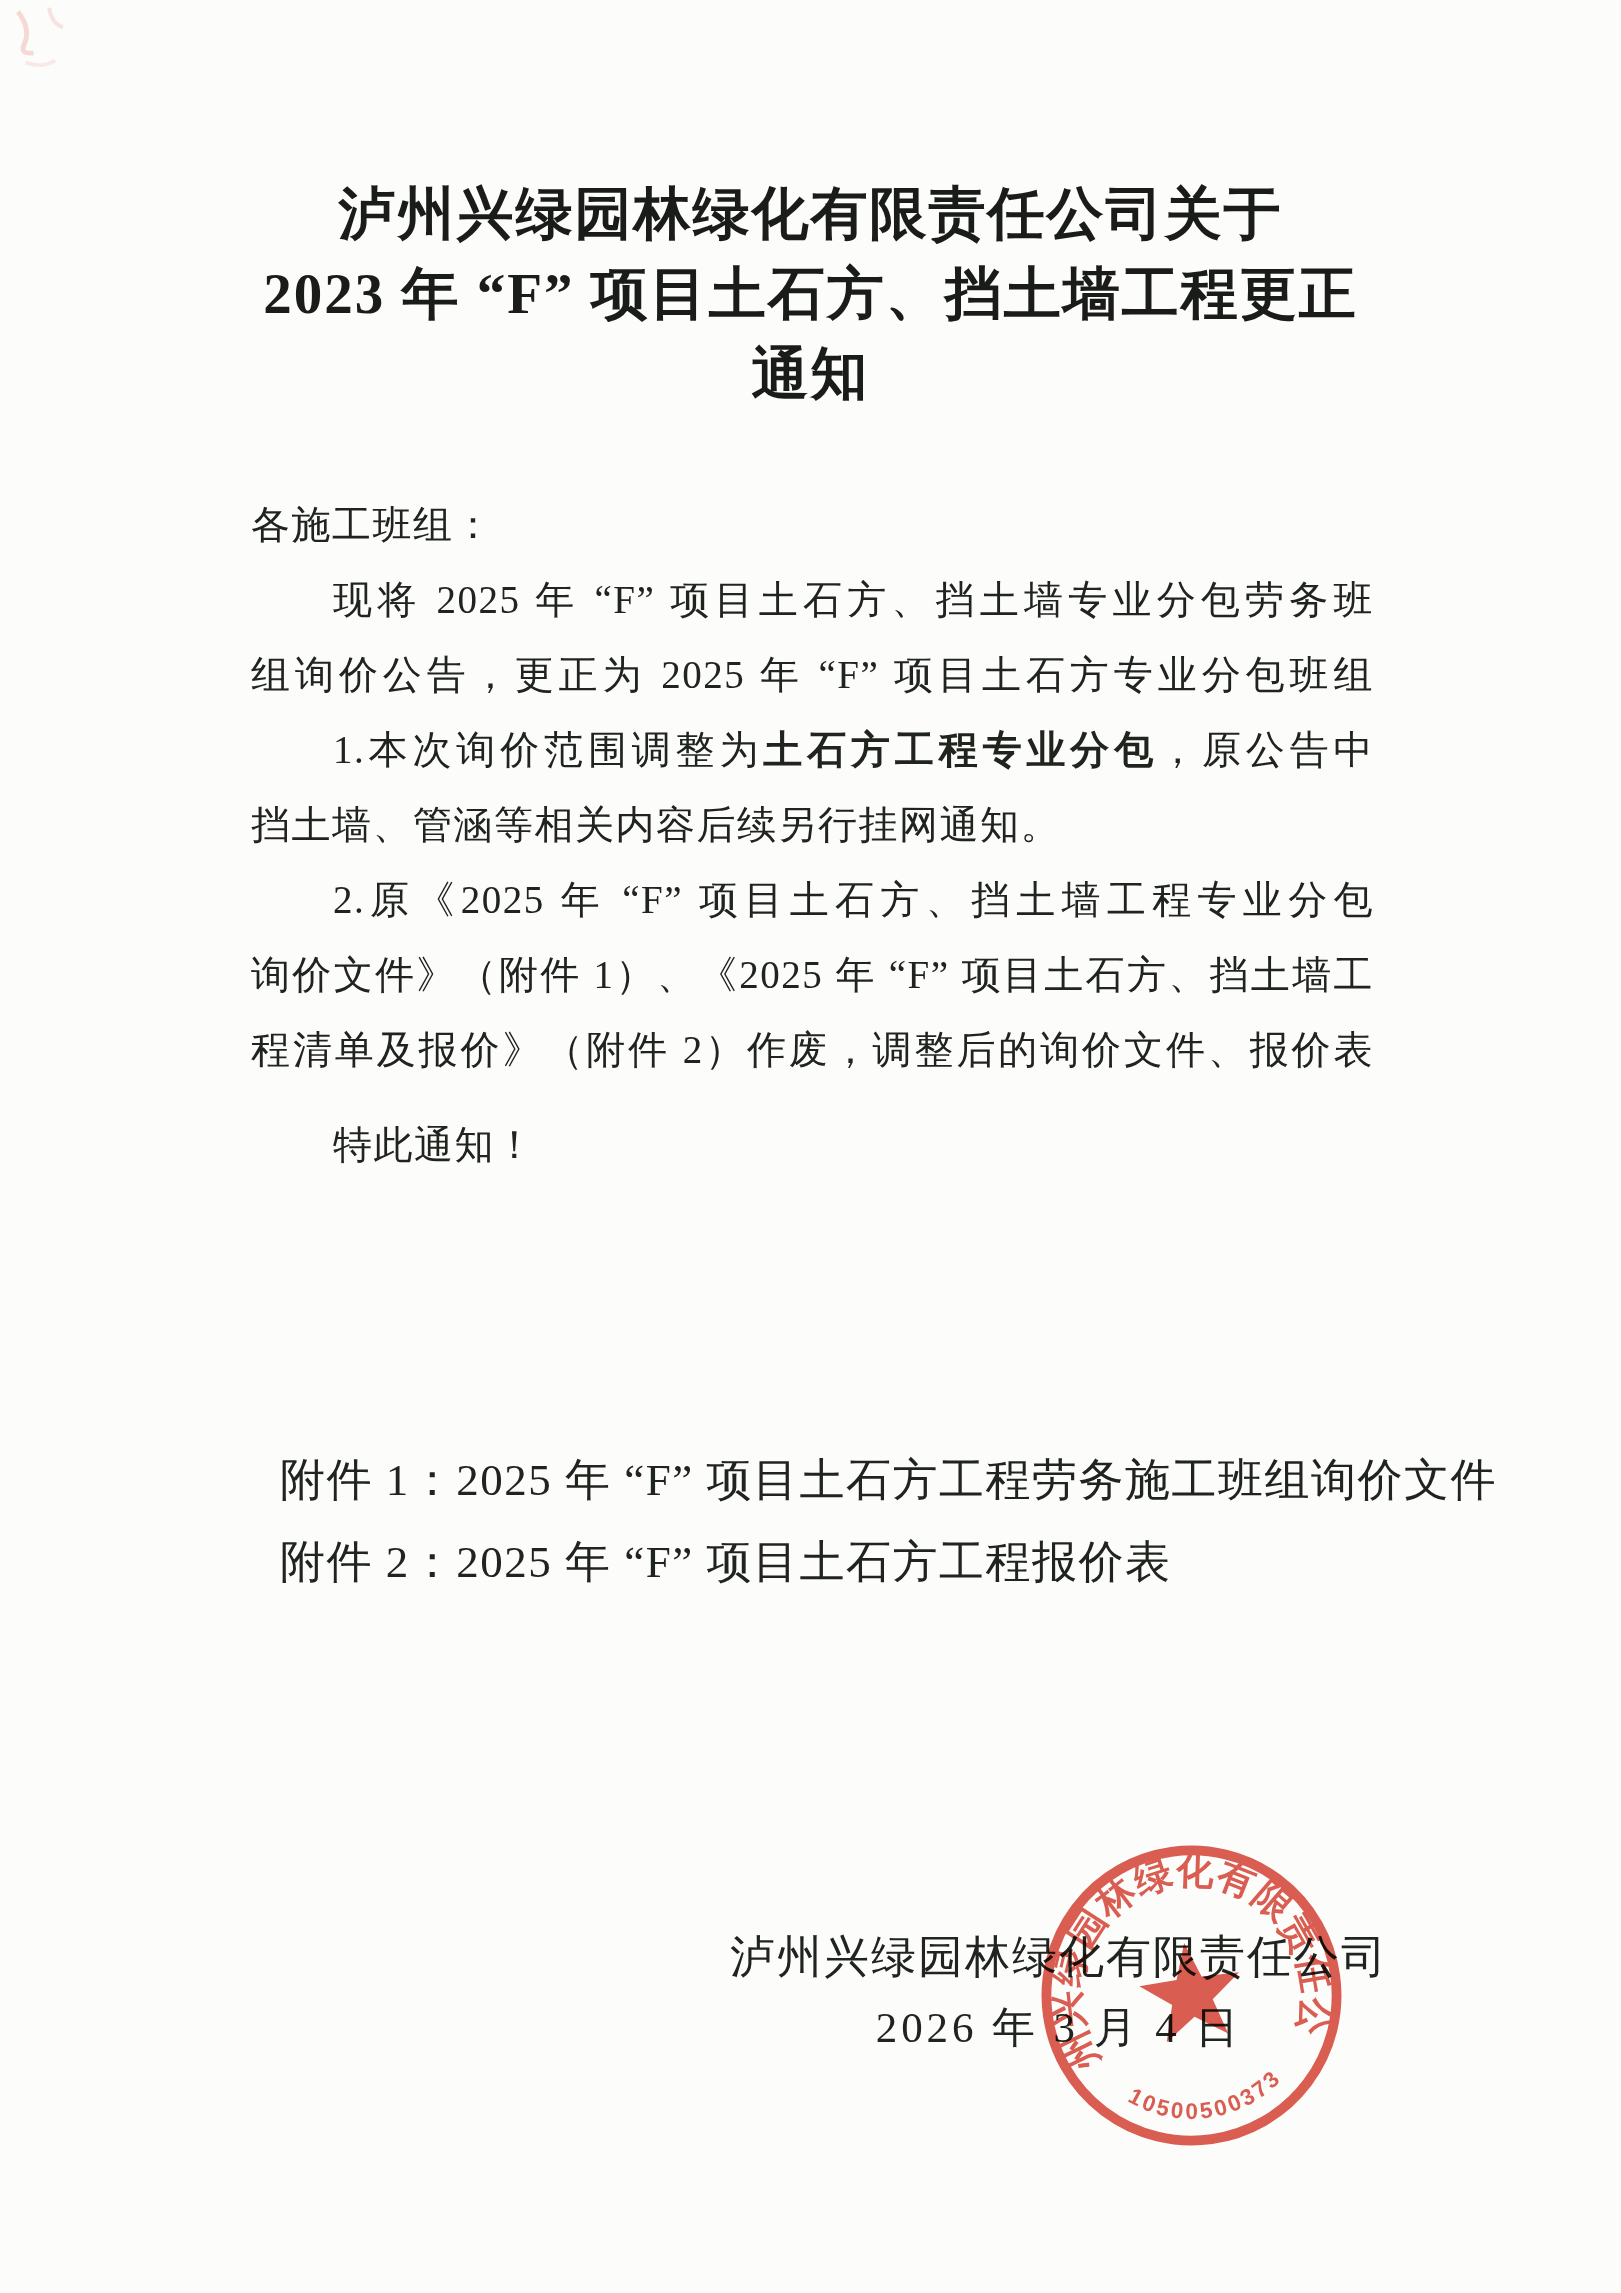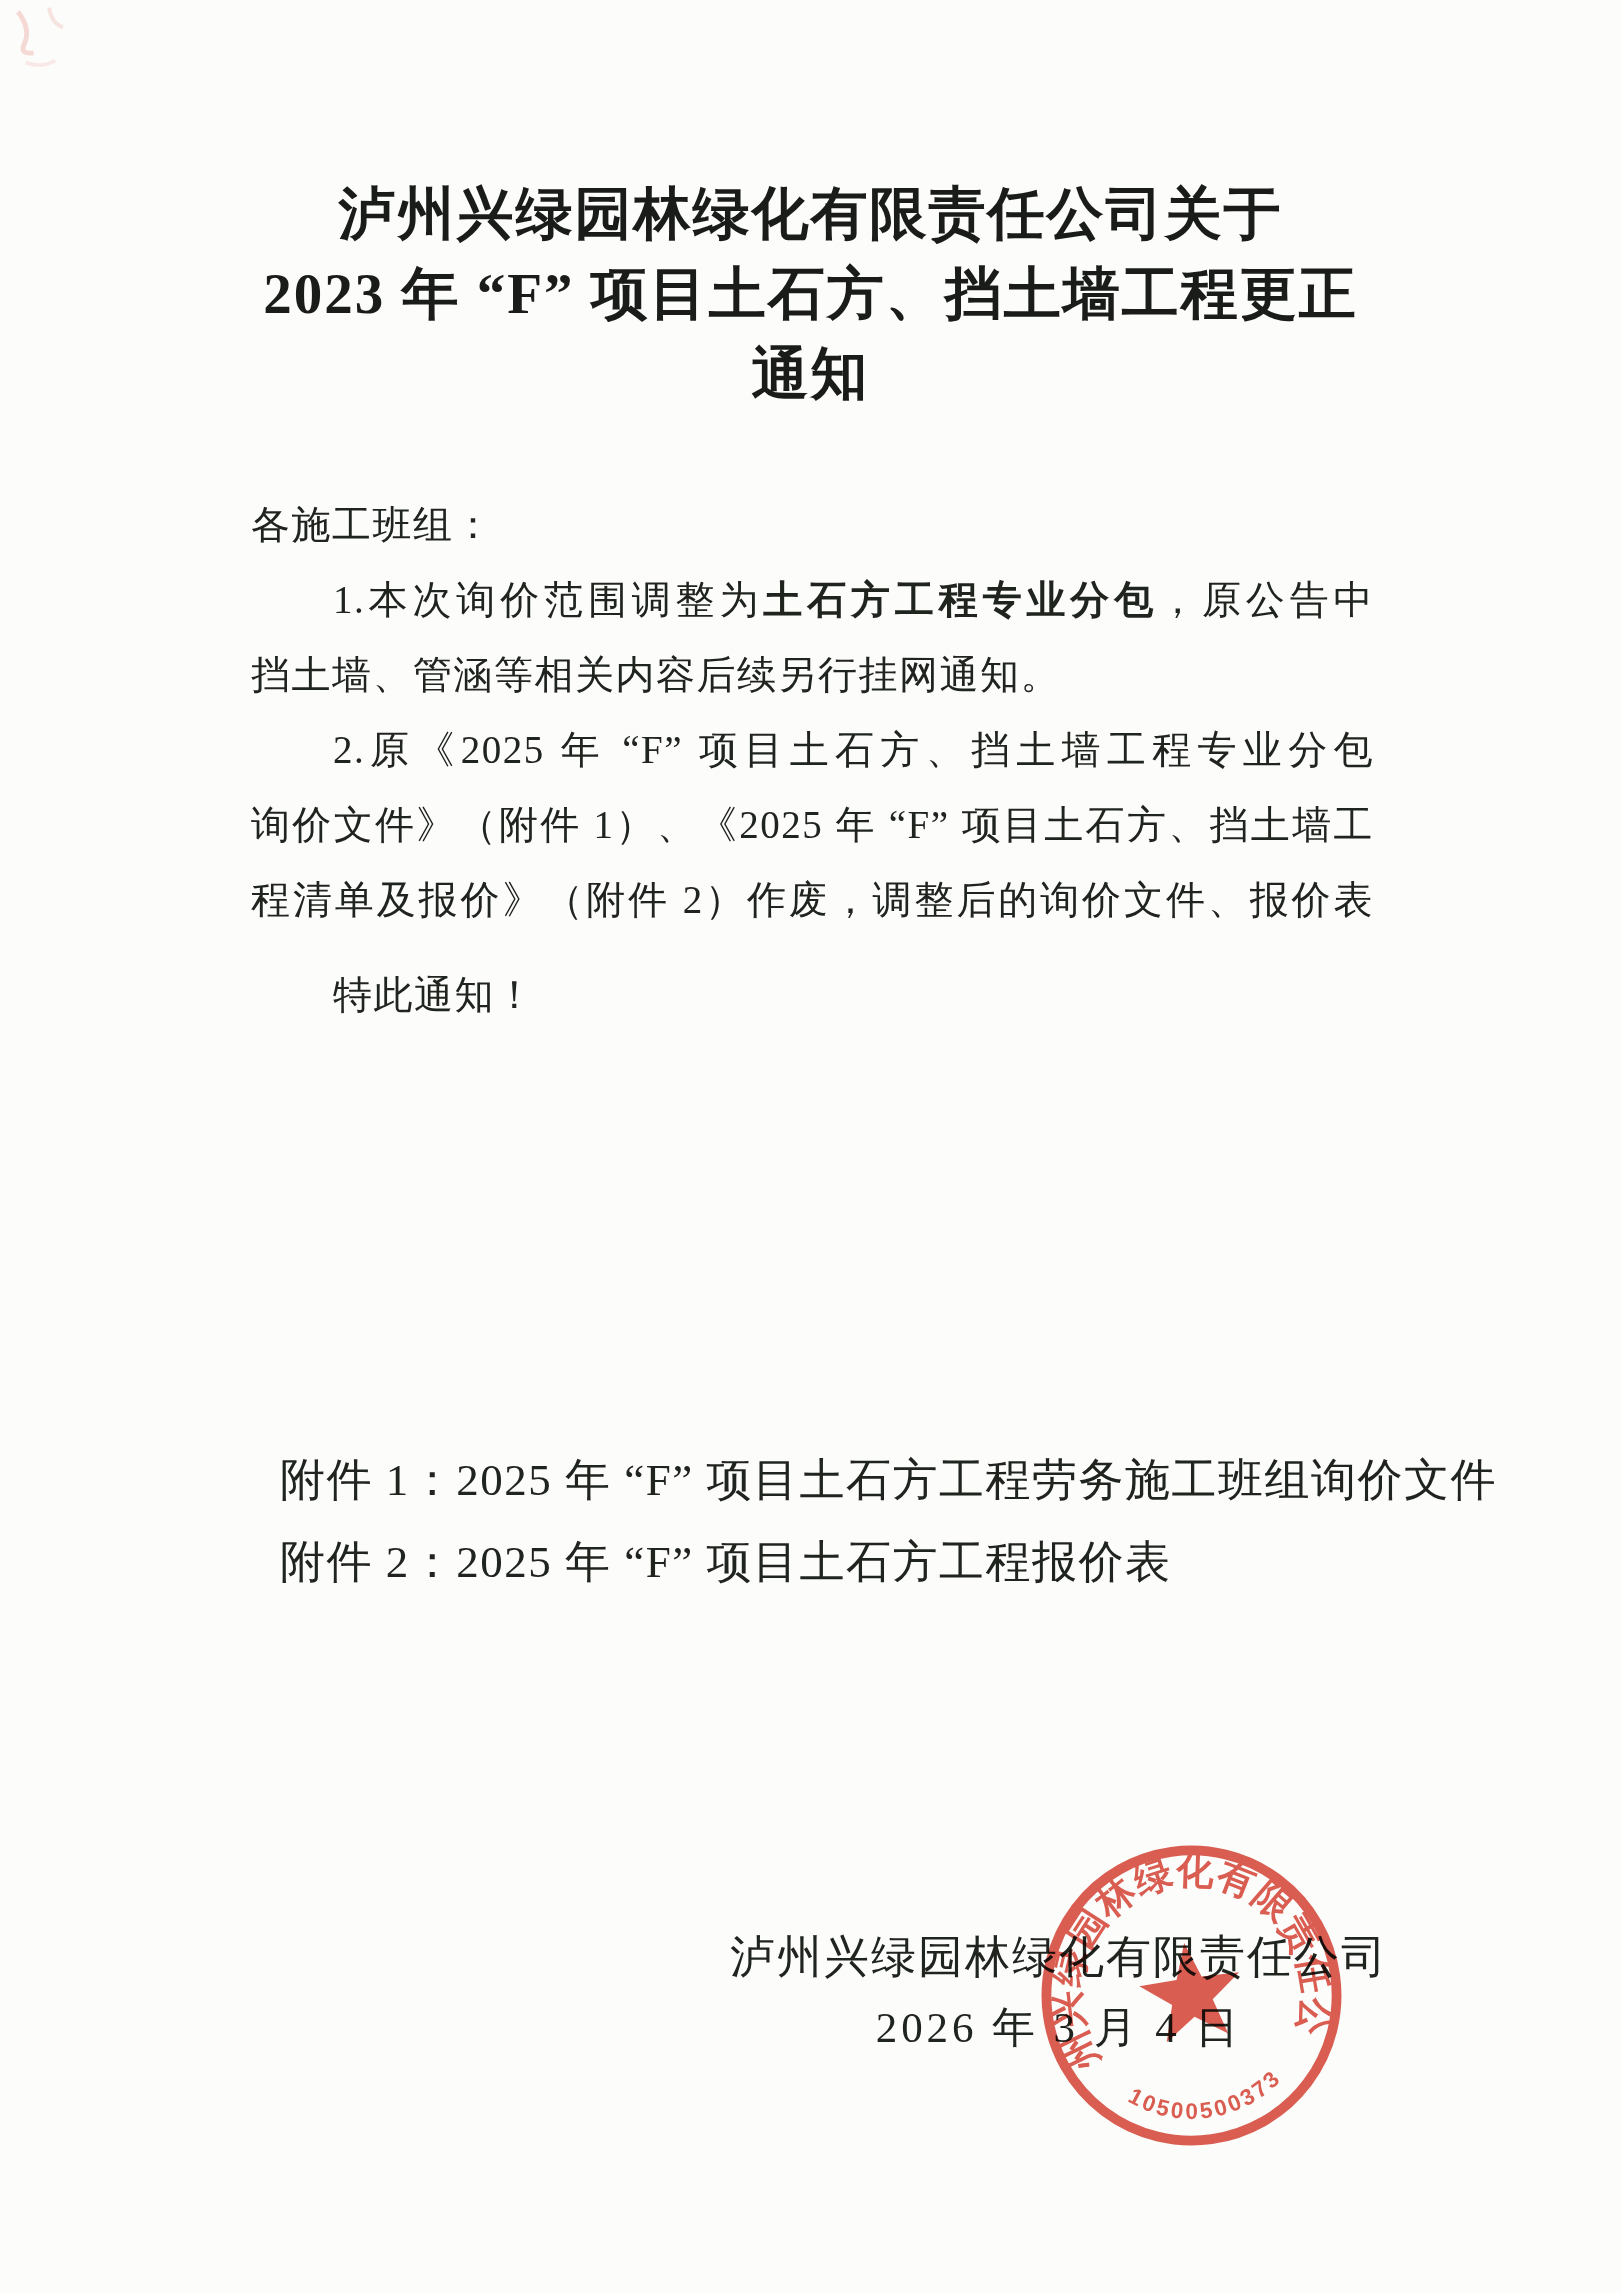--- a/index.html
+++ b/index.html
@@ -75,20 +75,22 @@
 
   <div class="title">
     <div>泸州兴绿园林绿化有限责任公司关于</div>
     <div>2023 年 “F” 项目土石方、挡土墙工程更正</div>
     <div>通知</div>
   </div>
 
   <div class="doc-body">
     <div class="line">各施工班组：</div>
 
+    <div class="line indent just">现将 2025 年 “F” 项目土石方、挡土墙专业分包劳务班</div>
+    <div class="line just">组询价公告，更正为 2025 年 “F” 项目土石方专业分包班组</div>
 
     <div class="line indent just"><span>1.本次询价范围调整为</span><span class="b">土石方工程专业分包</span><span>，原公告中</span></div>
     <div class="line">挡土墙、管涵等相关内容后续另行挂网通知。</div>
 
     <div class="line indent just">2.原《2025 年 “F” 项目土石方、挡土墙工程专业分包</div>
     <div class="line just">询价文件》（附件 1）、《2025 年 “F” 项目土石方、挡土墙工</div>
     <div class="line just">程清单及报价》（附件 2）作废，调整后的询价文件、报价表</div>
 
     <div class="line closing indent">特此通知！</div>
   </div>

